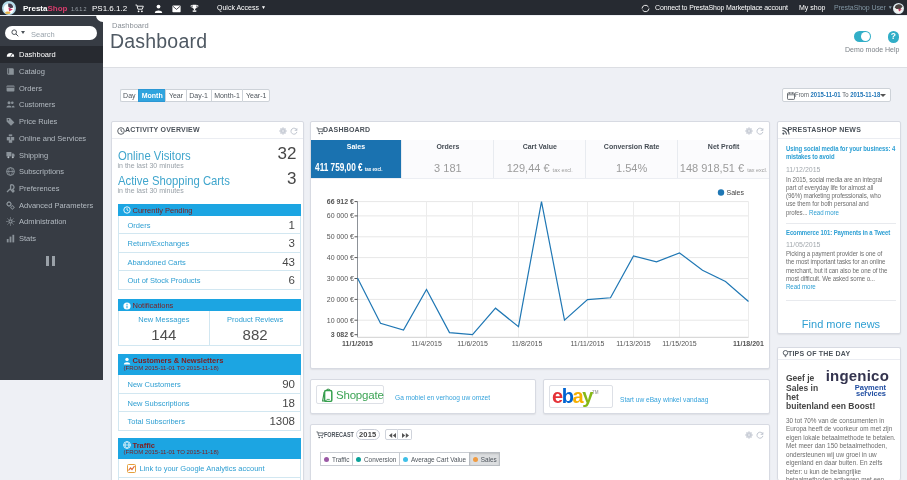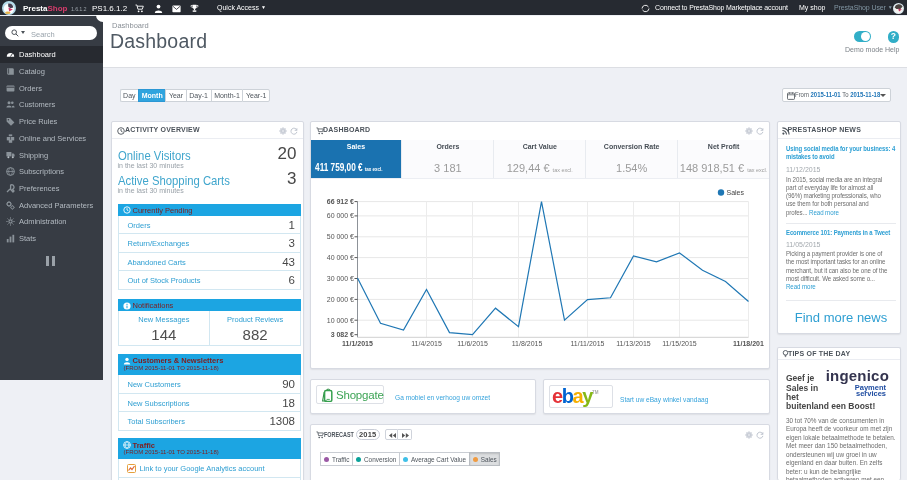--- a/index.html
+++ b/index.html
@@ -278,21 +278,21 @@
           <circle cx="4" cy="4" r="2.1" fill="#c3c8d2"></circle>
           <circle cx="4" cy="4" r="0.8" fill="#fff"></circle>
         </svg>
     <svg class="refr" style="right:5px" viewBox="0 0 8 8">
           <path d="M6.8 3.2 A3 3 0 1 0 6.9 4.9" fill="none" stroke="#bfc5cf" stroke-width="1"></path>
           <path d="M6.9 1.2 V3.4 H4.7" fill="none" stroke="#bfc5cf" stroke-width="0.9"></path>
         </svg>
   </div>
   <div class="kpiline" style="margin-top:6.5px">
     <div class="a">Online Visitors</div>
-        <div class="n">20</div>
+        <div class="n">32</div>
     <div class="s">in the last 30 minutes</div>
   </div>
   <div class="kpiline">
     <div class="a">Active Shopping Carts</div>
         <div class="n">3</div>
     <div class="s">in the last 30 minutes</div>
   </div>
   <div class="bluebar" style="margin-top:8.5px;height:12.3px;">
     <svg width="8" height="8" viewBox="0 0 8 8">
           <circle cx="4" cy="4" r="3.2" stroke="#fff" stroke-width="0.9" fill="none"></circle>
@@ -551,21 +551,21 @@
   </div>
   <div class="abs" style="left:8px;top:23px;width:110px;overflow:hidden">
     <div class="ntitle">Using social media for your business: 4<br>mistakes to avoid</div>
     <div class="ndate" style="margin-top:4.5px">11/12/2015</div>
     <div class="nbody" style="margin-top:2.5px">In 2015, social media are an integral<br>part of everyday life for almost all<br>(96%) marketing professionals, who<br>use them for both personal and<br>profes... <span class="rm">Read more</span></div>
     <div style="border-top:1px solid #e8eaee;margin-top:6px"></div>
     <div class="ntitle" style="margin-top:5px">Ecommerce 101: Payments in a Tweet</div>
     <div class="ndate" style="margin-top:3.5px">11/05/2015</div>
     <div class="nbody" style="margin-top:2.5px">Picking a payment provider is one of<br>the most important tasks for an online<br>merchant, but it can also be one of the<br>most difficult. We asked some o...<br><span class="rm">Read more</span></div>
     <div style="border-top:1px solid #e8eaee;margin-top:9px"></div>
-    <div style="margin-top:9px;text-align:center;font-size:13px;color:#2f9fd2">Find more news</div>
+    <div style="margin-top:17px;text-align:center;font-size:11px;color:#2f9fd2">Find more news</div>
   </div>
 </div>
 
 <div class="panel" style="left:777px;top:347.3px;width:124px;height:133px;border-bottom:none">
   <div class="phead" style="padding-left:5px;height:11.5px;line-height:11.5px;">
     <svg class="abs" style="left:4px;top:2px" width="7" height="8" viewBox="0 0 7 8">
           <circle cx="3.5" cy="2.8" r="2.3" stroke="#4c535b" stroke-width="0.9" fill="none"></circle>
           <path d="M2.6 5.4 h1.8 M2.8 6.6 h1.4" stroke="#4c535b" stroke-width="0.8"></path>
         </svg>
     <span style="margin-left:5px">TIPS OF THE DAY</span>

